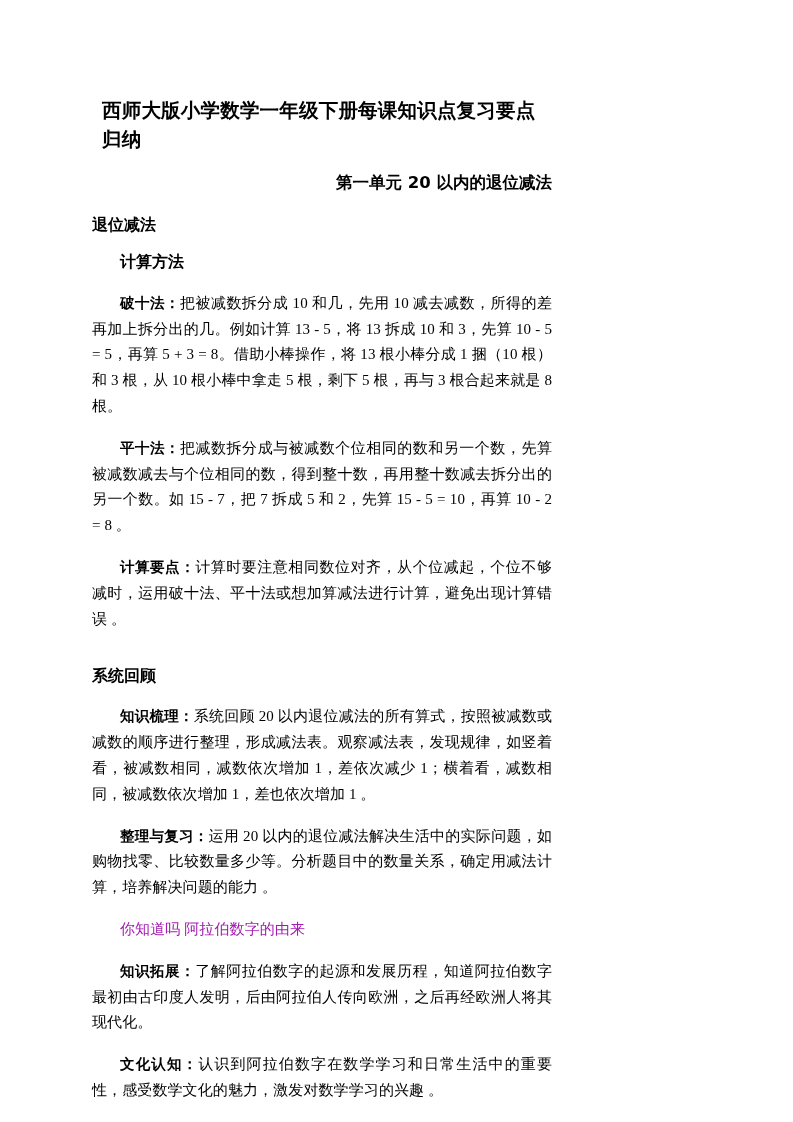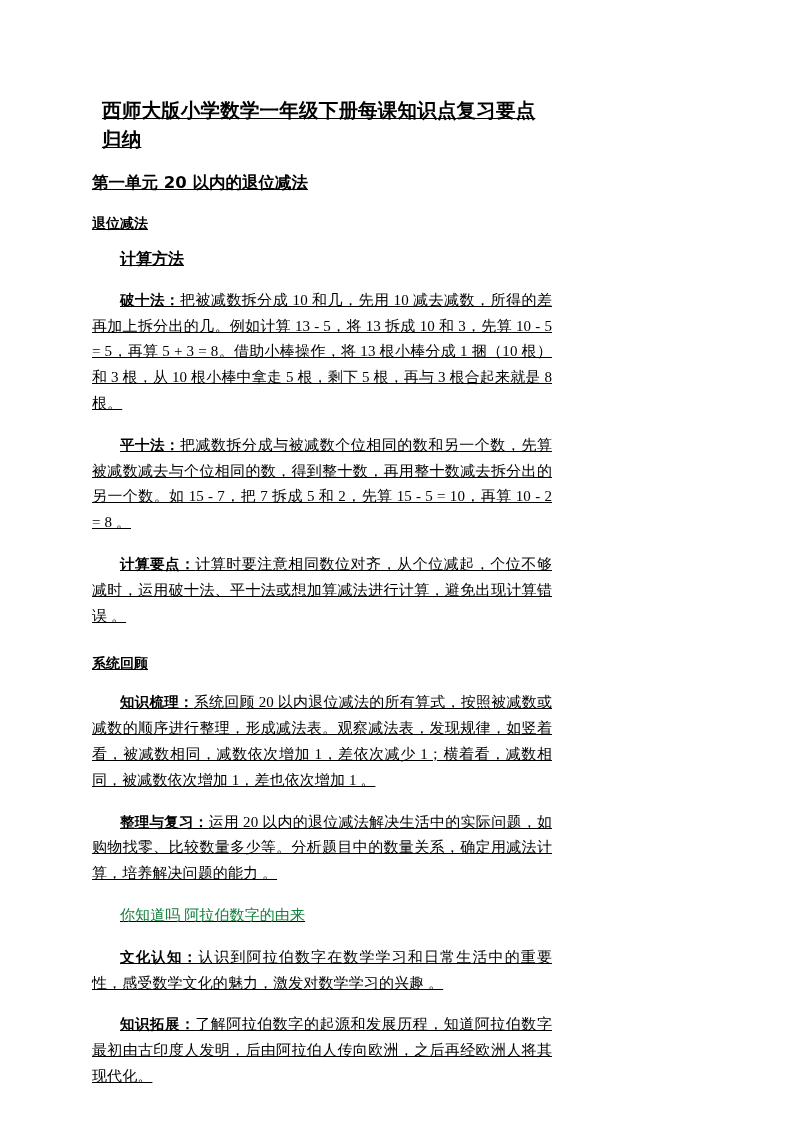--- a/index.html
+++ b/index.html
@@ -12,45 +12,45 @@
     color: #000000;
   }
   .page {
     position: relative;
     width: 644px;
     height: 1122px;
     background: #ffffff;
     box-sizing: border-box;
     padding: 96px 92px 88px 92px;
     overflow: hidden;
-    text-decoration: underline;
   }
   .doc-title {
     font-family: "DejaVu Sans", "Liberation Sans", sans-serif;
     font-weight: bold;
     font-size: 19.5px;
     line-height: 1.5;
     margin: 0 0 16px 0;
     text-align: left;
     letter-spacing: 0.2px;
     padding-left: 10px;
   }
   .h-unit {
     font-family: "DejaVu Sans", "Liberation Sans", sans-serif;
     font-weight: bold;
     font-size: 16.5px;
     line-height: 1.5;
     margin: 0 0 18px 0;
+    text-align: right;
   }
   .h-section {
     font-family: "DejaVu Sans", "Liberation Sans", sans-serif;
     font-weight: bold;
-    font-size: 14px;
+    font-size: 16px;
     line-height: 1.5;
-    margin: 0 0 12px 0;
+    margin: 8px 0 12px 0;
   }
   .h-sub {
     font-family: "DejaVu Sans", "Liberation Sans", sans-serif;
     font-weight: bold;
     font-size: 16px;
     line-height: 1.6;
     margin: 0 0 6px 0;
     padding-left: 28px;
   }
   p.para {
@@ -60,21 +60,21 @@
     text-indent: 28px;
     text-align: justify;
     letter-spacing: 0.1px;
   }
   p.para .lead {
     font-family: "DejaVu Sans", "Liberation Sans", sans-serif;
     font-weight: bold;
     font-size: 14.5px;
   }
   p.para.plain {
-    color: #15803d;
+    color: #a21caf;
   }
   .gap-md { height: 18px; }
 </style>
 </head>
 <body>
 
 <div class="page">
 
   <h1 class="doc-title">西师大版小学数学一年级下册每课知识点复习要点归纳</h1>
 
@@ -94,17 +94,17 @@
 
   <h3 class="h-section">系统回顾</h3>
 
   <p class="para"><span class="lead">知识梳理：</span><span>系统回顾 20 以内退位减法的所有算式，按照被减数或减数的顺序进行整理，形成减法表。观察减法表，发现规律，如竖着看，被减数相同，减数依次增加 1，差依次减少 1；横着看，减数相同，被减数依次增加 1，差也依次增加 1 。</span></p>
 
 
   <p class="para"><span class="lead">整理与复习：</span><span>运用 20 以内的退位减法解决生活中的实际问题，如购物找零、比较数量多少等。分析题目中的数量关系，确定用减法计算，培养解决问题的能力 。</span></p>
 
   <p class="para plain"><span class="lead"></span><span>你知道吗 阿拉伯数字的由来</span></p>
 
+  <p class="para"><span class="lead">知识拓展：</span><span>了解阿拉伯数字的起源和发展历程，知道阿拉伯数字最初由古印度人发明，后由阿拉伯人传向欧洲，之后再经欧洲人将其现代化。</span></p>
+
   <p class="para"><span class="lead">文化认知：</span><span>认识到阿拉伯数字在数学学习和日常生活中的重要性，感受数学文化的魅力，激发对数学学习的兴趣 。</span></p>
-
-  <p class="para"><span class="lead">知识拓展：</span><span>了解阿拉伯数字的起源和发展历程，知道阿拉伯数字最初由古印度人发明，后由阿拉伯人传向欧洲，之后再经欧洲人将其现代化。</span></p>
 
 </div>
 
 </body></html>

